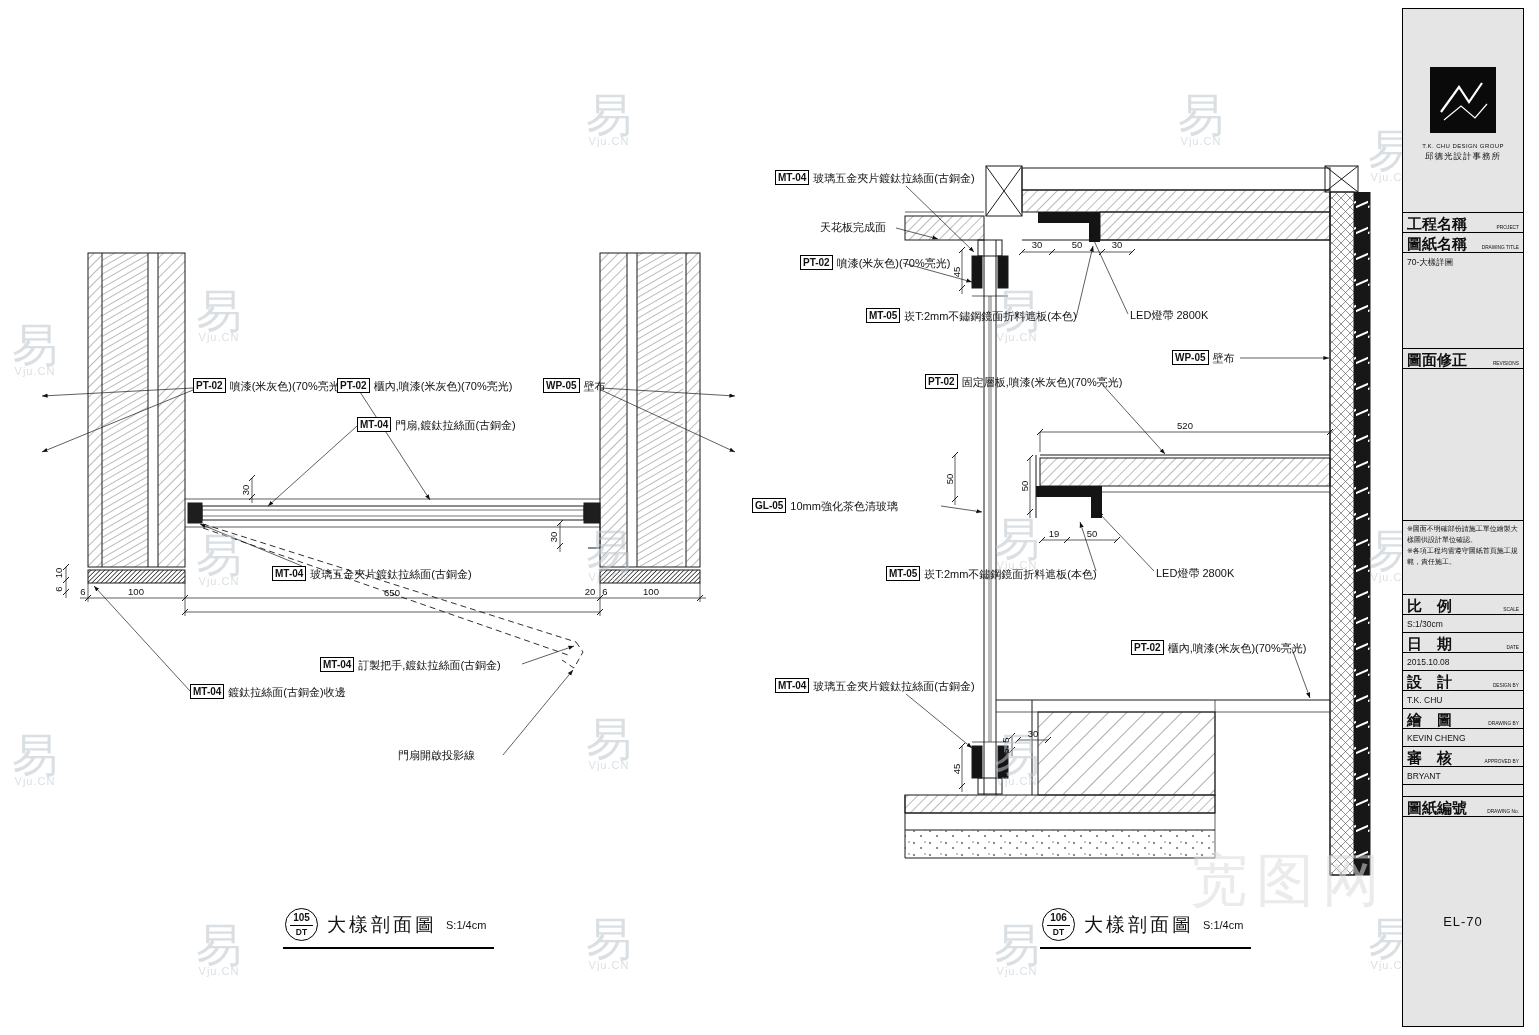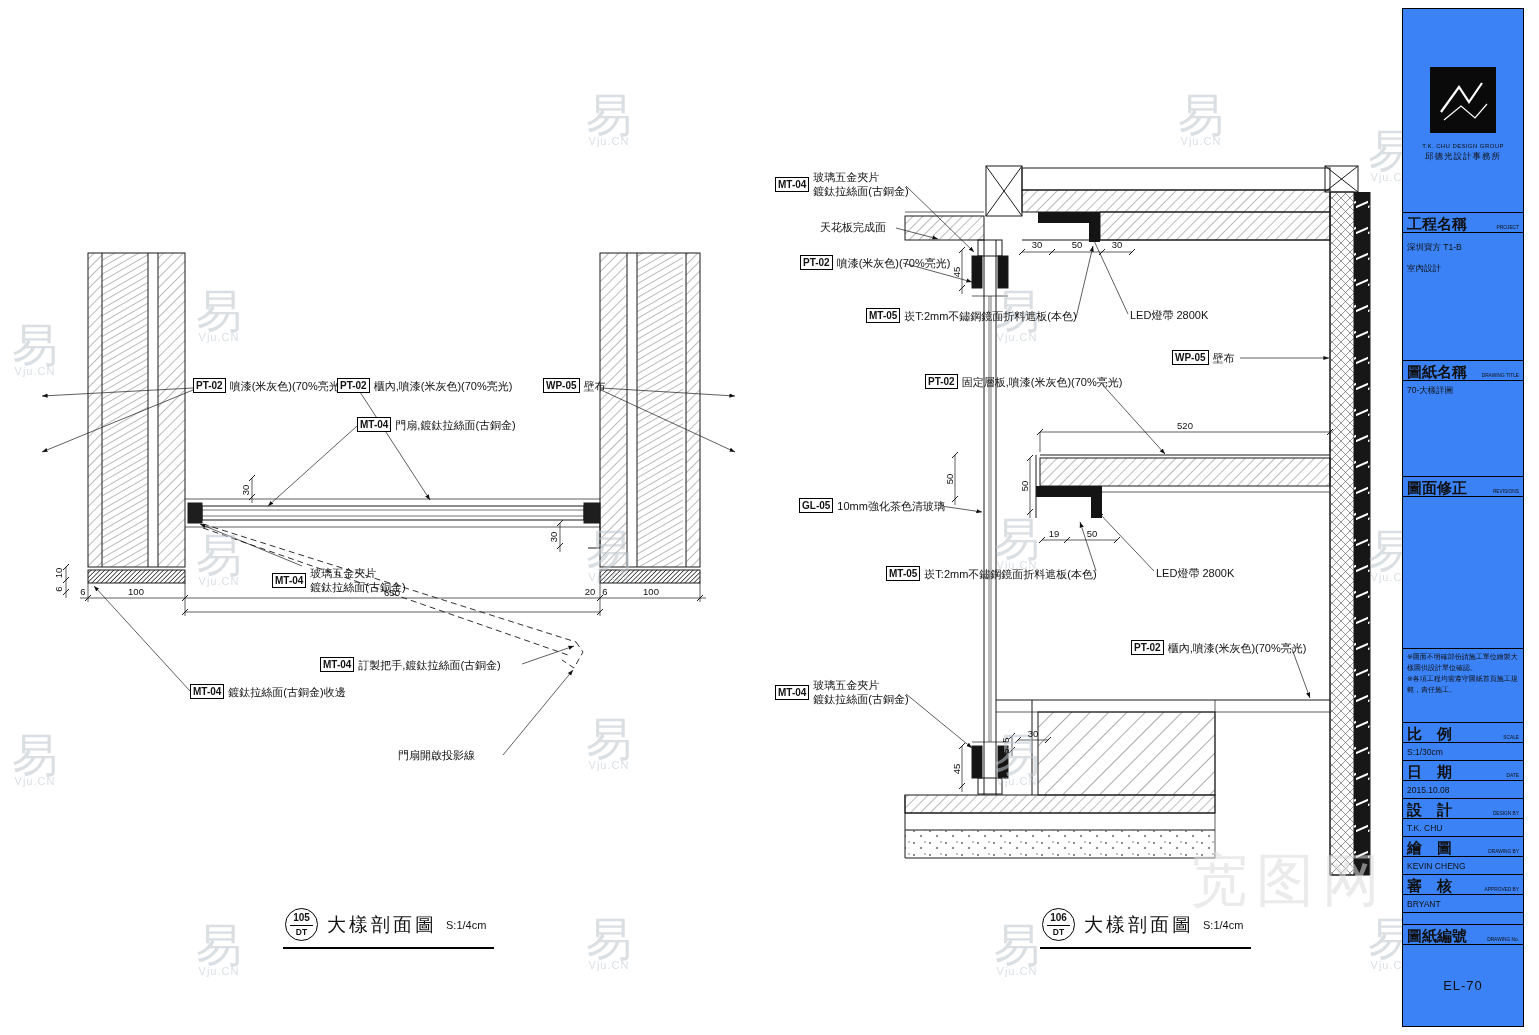--- a/index.html
+++ b/index.html
@@ -12,41 +12,41 @@
   .wm{position:absolute;color:#bcc6cd;opacity:.55;font-size:46px;line-height:1;
       pointer-events:none;text-align:center;z-index:1}
   .wm .wm-site{display:block;font-size:11px;letter-spacing:1px;margin-top:-2px}
   .wm-big{position:absolute;font-size:58px;color:#dcdcdc;opacity:.55;letter-spacing:8px;
       pointer-events:none;z-index:1}
 
   
   .lbl{position:absolute;display:flex;align-items:center;gap:4px;white-space:nowrap;z-index:3}
   .lbl .tag{border:1px solid #000;padding:0 2px;font-size:10px;line-height:13px;background:#fff;font-weight:bold}
   .lbl .txt{font-size:11px;line-height:14px}
-  .txt2{display:flex;flex-direction:column}
+  .txt2{display:flex;flex-direction:row}
 
   
   .dim{position:absolute;font-size:9.5px;white-space:nowrap;z-index:3;
        transform:translate(-50%,-50%)}
   .dim.rot{transform:translate(-50%,-50%) rotate(-90deg)}
 
   
   .dtitle{position:absolute;display:flex;align-items:center;gap:9px;z-index:3;
           border-bottom:2.5px solid #000;padding:0 8px 6px 2px}
   .badge{width:33px;height:33px;border:1.3px solid #000;border-radius:50%;
          display:flex;flex-direction:column;align-items:center;justify-content:center;
          font-weight:bold;line-height:1;background:#fff}
   .badge .bnum{font-size:10px;border-bottom:1px solid #000;padding:1px 3px 2px}
   .badge .bsub{font-size:8.5px;padding-top:2px}
   .dname{font-size:19px;font-weight:normal;letter-spacing:3px}
   .dscale{font-size:11px}
 
   
   .titleblock{position:absolute;left:1402px;top:8px;width:122px;height:1019px;
-      border:1.5px solid #000;background:#3b82f6;display:flex;flex-direction:column;z-index:4}
+      border:1.5px solid #000;background:#e5e5e5;display:flex;flex-direction:column;z-index:4}
   .tb-logo{height:204px;border-bottom:1px solid #000;display:flex;flex-direction:column;
       align-items:center;padding-top:58px}
   .logo-en{font-size:6px;letter-spacing:.4px;margin-top:6px;white-space:nowrap}
   .logo-zh{font-size:8.5px;letter-spacing:1px;margin-top:2px;white-space:nowrap}
   .tb-row{border-bottom:1px solid #000;padding:2px 4px;display:flex;justify-content:space-between;
       align-items:baseline;flex:none}
   .tb-row .zh{font-size:15px;font-weight:bold;white-space:nowrap}
   .tb-row .en{font-size:4.8px;white-space:nowrap;margin-left:2px}
   .tb-val{border-bottom:1px solid #000;padding:4px;font-size:8.5px;flex:none}
   .h20{height:20px}.h18{height:18px}
@@ -336,21 +336,21 @@
     <span class="txt">LED燈帶 2800K</span>
   </div>
   <div class="lbl" style="left:1172px;top:350px">
     <span class="tag">WP-05</span>
     <span class="txt">壁布</span>
   </div>
   <div class="lbl" style="left:925px;top:374px">
     <span class="tag">PT-02</span>
     <span class="txt">固定層板,噴漆(米灰色)(70%亮光)</span>
   </div>
-  <div class="lbl" style="left:799px;top:498px">
+  <div class="lbl" style="left:752px;top:498px">
     <span class="tag">GL-05</span>
     <span class="txt">10mm強化茶色清玻璃</span>
   </div>
   <div class="lbl" style="left:886px;top:566px">
     <span class="tag">MT-05</span>
     <span class="txt">崁T:2mm不鏽鋼鏡面折料遮板(本色)</span>
   </div>
   <div class="lbl" style="left:1156px;top:566px">
     <span class="txt">LED燈帶 2800K</span>
   </div>
@@ -407,24 +407,20 @@
         </svg>
       </span>
       <div class="logo-en">T.K. CHU DESIGN GROUP</div>
       <div class="logo-zh">邱德光設計事務所</div>
     </div>
 
     <div class="tb-row h20">
       <span class="zh">工程名稱</span>
       <span class="en">PROJECT</span>
     </div>
-    <div class="tb-val tb-proj">
-      <div>深圳寶方 T1-B</div>
-      <div>室內設計</div>
-    </div>
 
     <div class="tb-row h20">
       <span class="zh">圖紙名稱</span>
       <span class="en">DRAWING TITLE</span>
     </div>
     <div class="tb-val tb-title">
       <div>70-大樣詳圖</div>
     </div>
 
     <div class="tb-row h20">

